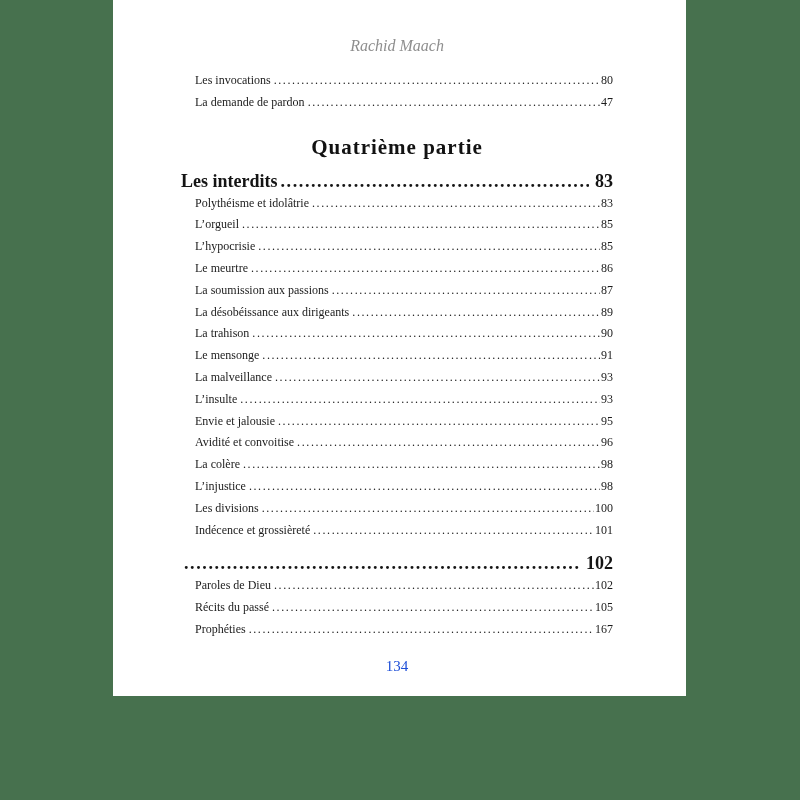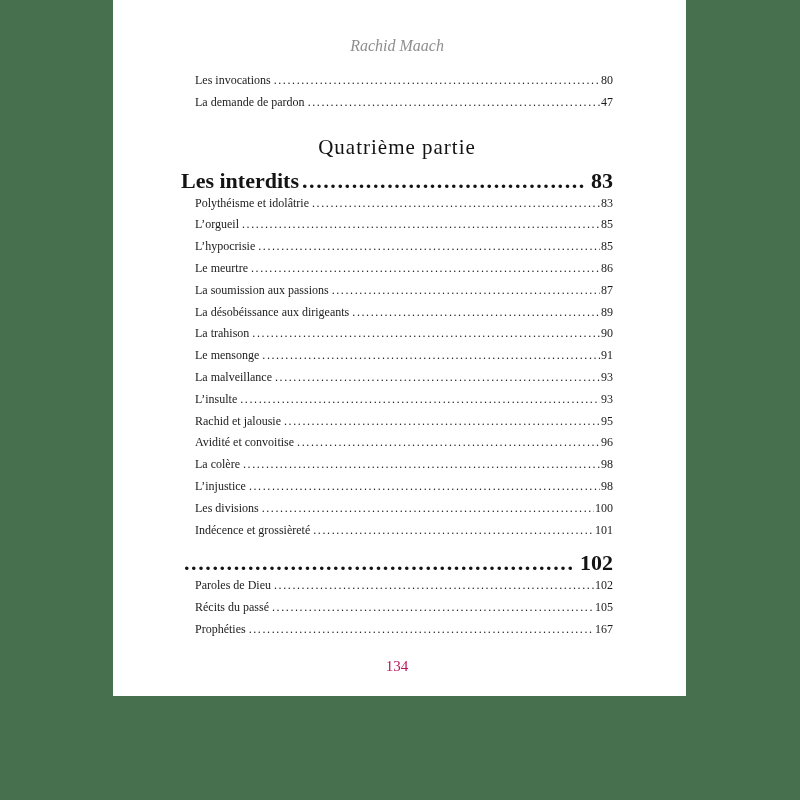--- a/index.html
+++ b/index.html
@@ -40,45 +40,45 @@
     margin:0 1px 0 3px;
     min-width:0;
   }
   .dots::after{
     content:"............................................................................................................................................................";
     letter-spacing:1.6px;
   }
   .row .num{white-space:nowrap;}
   .chapter{
     font-weight:bold;
-    font-size:22px;
+    font-size:18px;
     line-height:24px;
     color:#141414;
   }
   .chapter .num{margin-left:5px;}
   .sub{margin-left:14px;}
   .part-heading{
     text-align:center;
-    font-weight:normal;
+    font-weight:bold;
     font-size:21px;
     line-height:26px;
     letter-spacing:1px;
     color:#121212;
   }
   .intro-block{margin-top:14px;}
   .heading-1{margin-top:20px;}
   .chapter-1{margin-top:9px;}
   .heading-2{margin-top:18px;}
   .chapter-2{margin-top:10px;}
   .footer-number{
     margin-top:15px;
     text-align:center;
     font-size:15px;
     line-height:20px;
-    color:#be185d;
+    color:#1d4ed8;
   }
 </style>
 </head>
 <body>
 
 <div class="paper">
 
   <div class="running-header">Rachid Maach</div>
 
   <div class="intro-block">
@@ -147,21 +147,21 @@
       <span class="lbl">La malveillance</span>
       <span class="dots"></span>
       <span class="num">93</span>
     </div>
     <div class="row sub">
       <span class="lbl">L’insulte</span>
       <span class="dots"></span>
       <span class="num">93</span>
     </div>
     <div class="row sub">
-      <span class="lbl">Rachid et jalousie</span>
+      <span class="lbl">Envie et jalousie</span>
       <span class="dots"></span>
       <span class="num">95</span>
     </div>
     <div class="row sub">
       <span class="lbl">Avidité et convoitise</span>
       <span class="dots"></span>
       <span class="num">96</span>
     </div>
     <div class="row sub">
       <span class="lbl">La colère</span>

